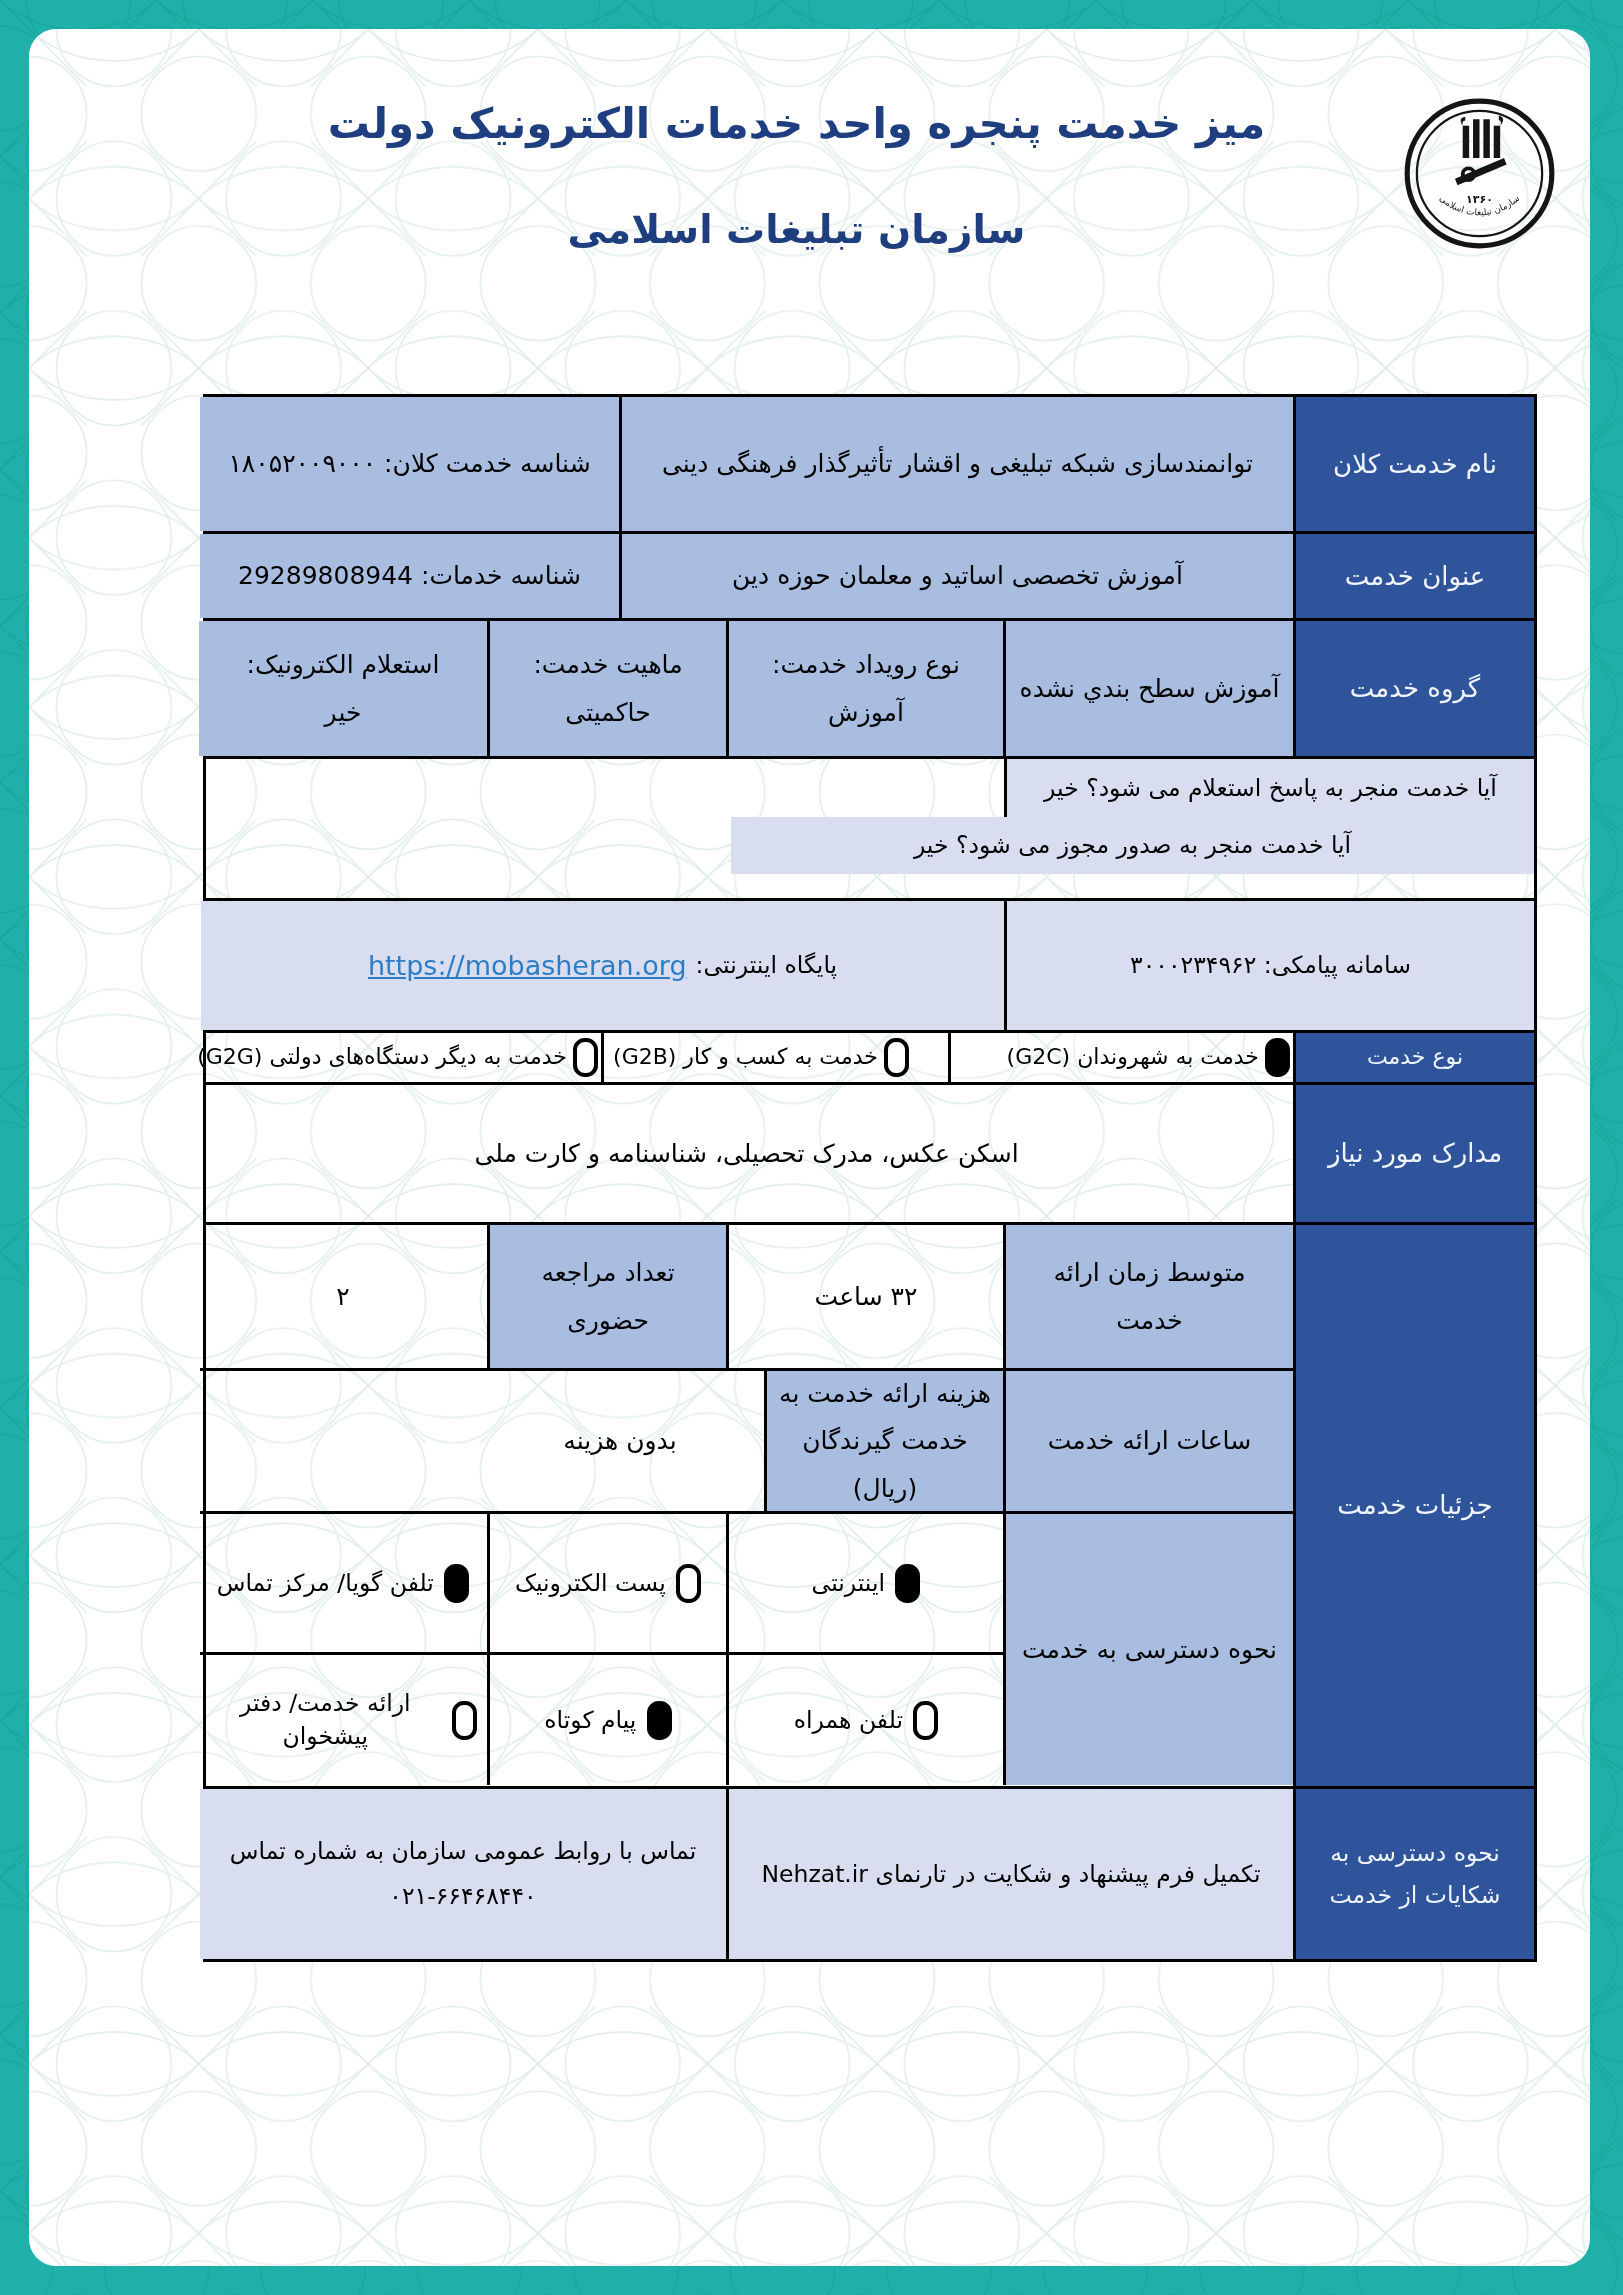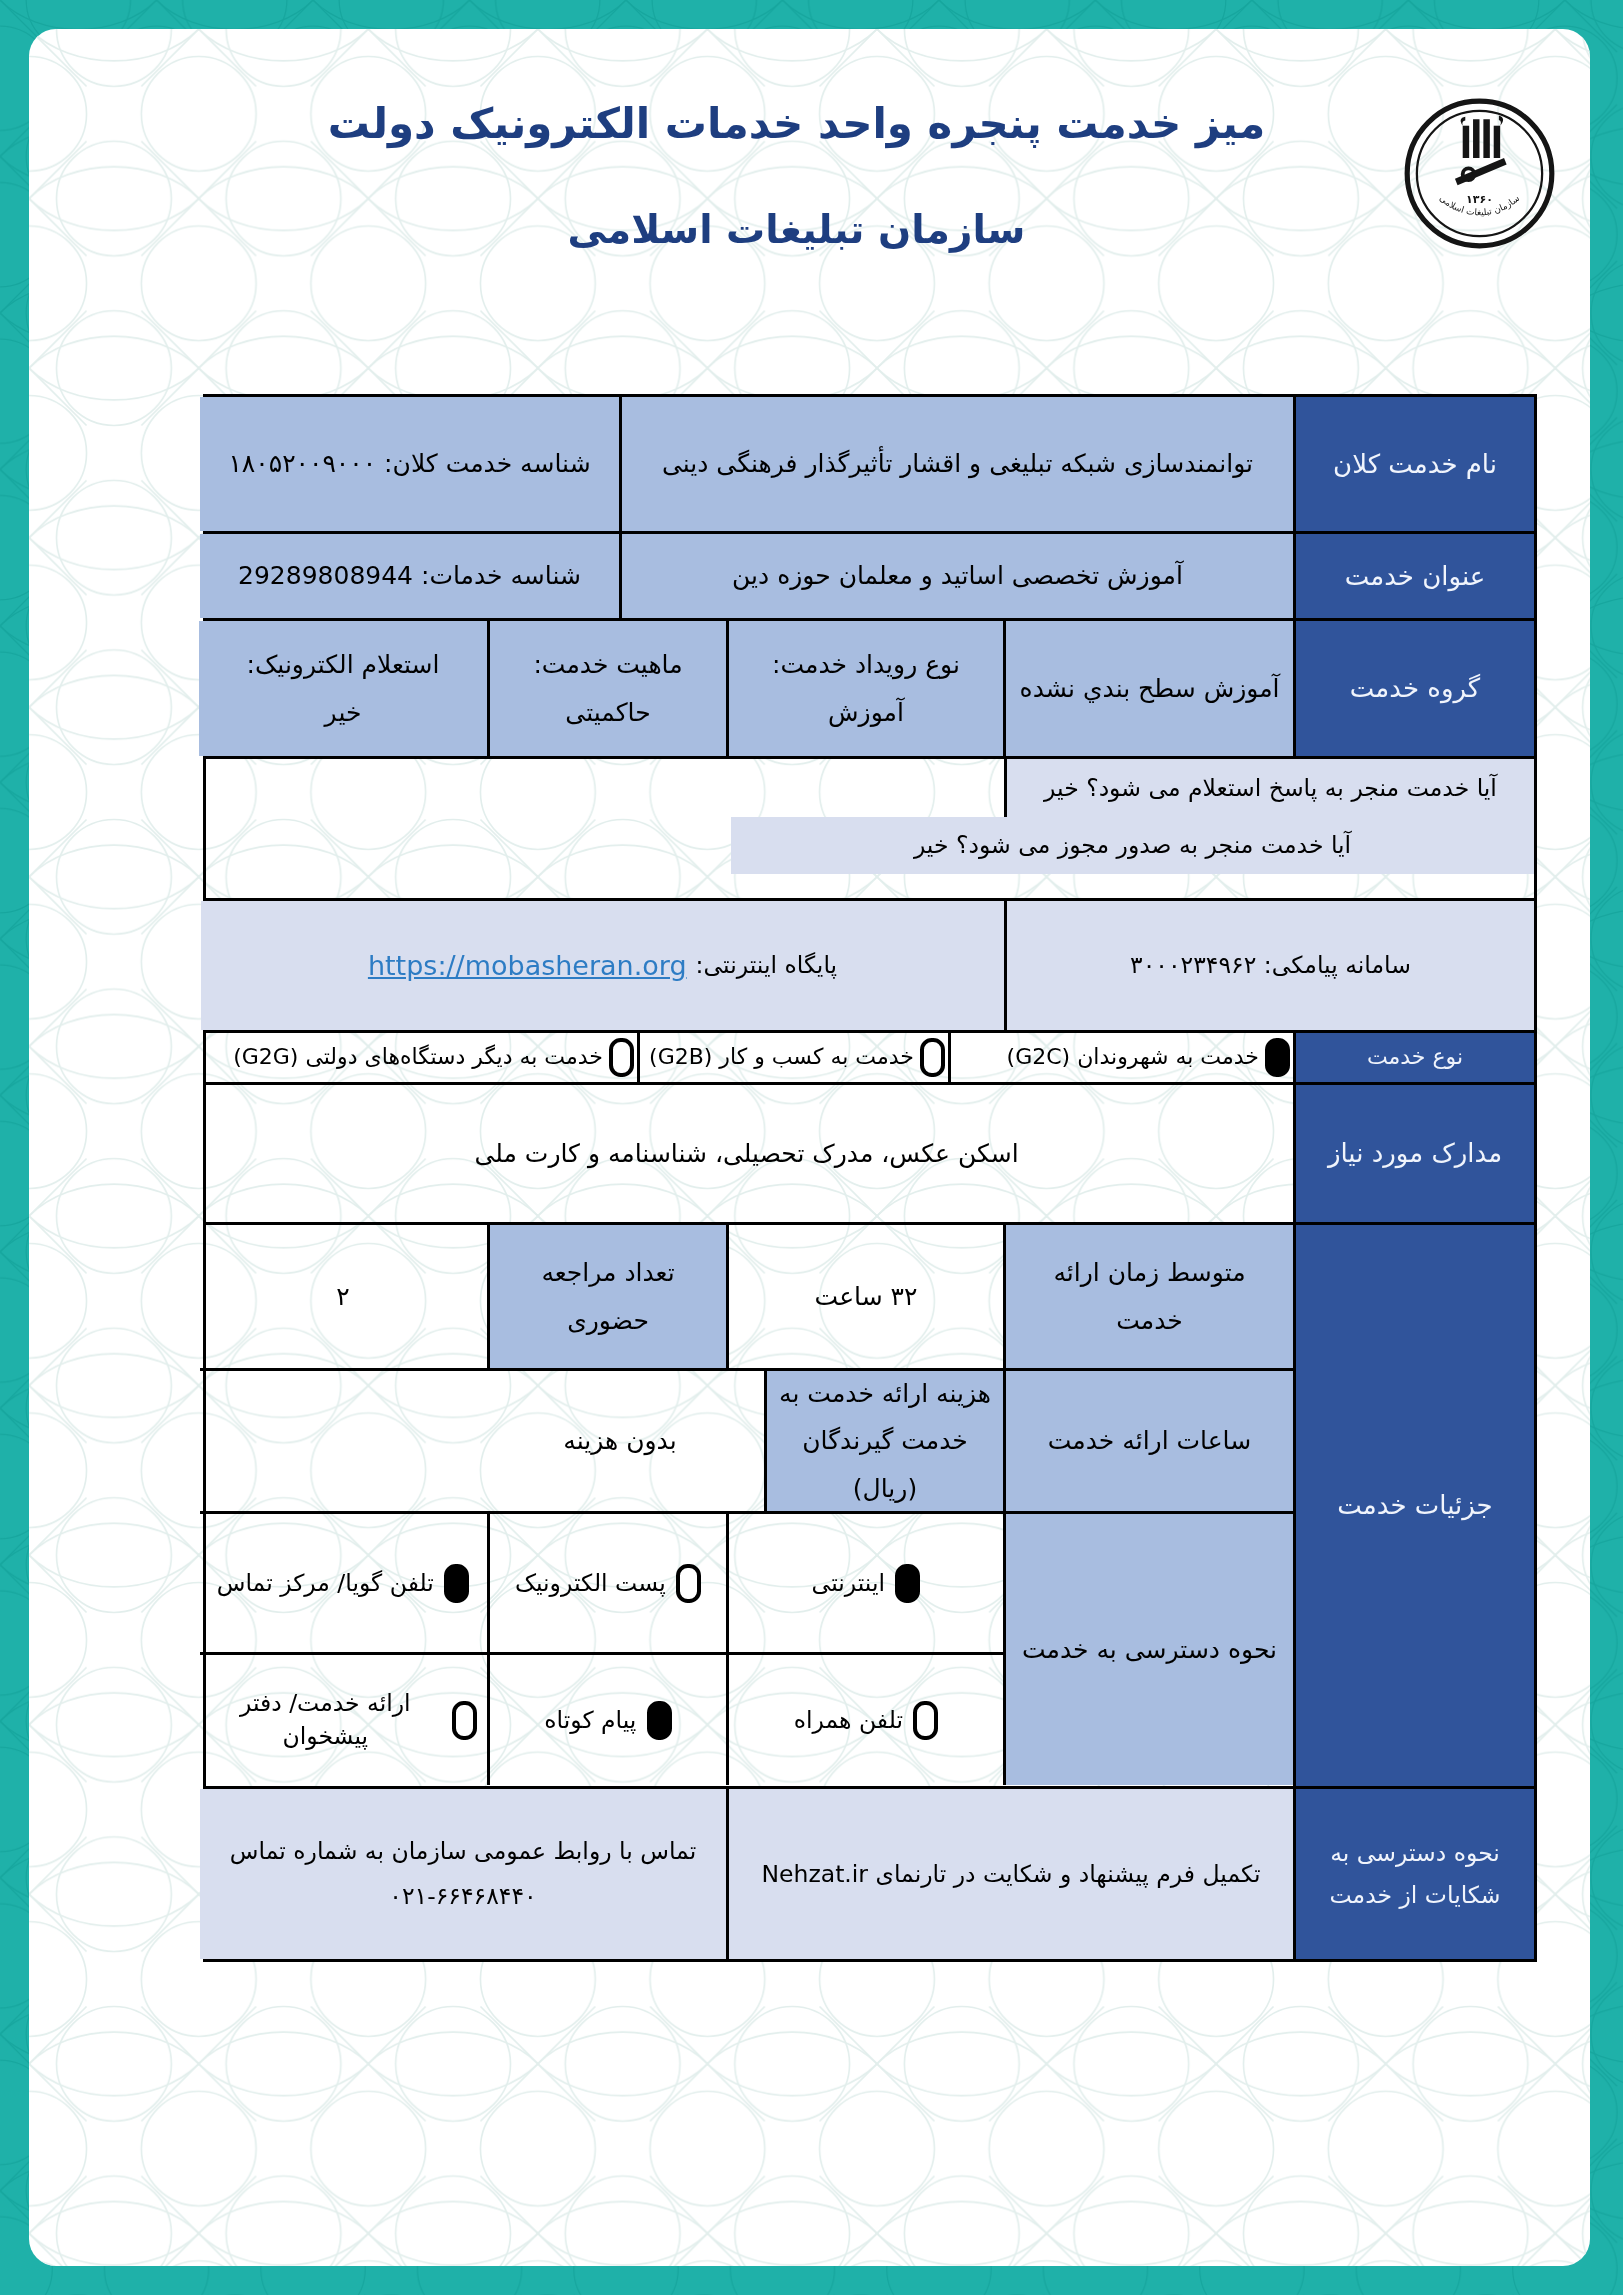--- a/index.html
+++ b/index.html
@@ -32,21 +32,21 @@
   .lb{background:#A8BDE0;}
   .ll{background:#D8DEEF;}
   .wh{background:transparent;}
   .row-line{display:flex;flex-direction:row;align-items:center;gap:9px;}
 
   
   .wH{width:241px;flex:none;}
   .w444{width:290px;flex:none;} .w425{width:277px;flex:none;} .w366{width:239px;flex:none;} .w441{width:288px;flex:none;margin-left:12px;}
   .w643{width:419px;flex:none;} .w1033{width:674px;flex:none;}
   .w813{width:530px;flex:none;} .w1232{width:803px;flex:none;}
-  .w529{width:345px;flex:none;} .w477{width:311px;flex:none;} .w670{width:437px;flex:none;}
+  .w529{width:345px;flex:none;margin-left:36px;} .w477{width:311px;flex:none;} .w670{width:437px;flex:none;}
   .w1676{width:1093px;flex:none;}
   .w869{width:567px;flex:none;} .w807{width:526px;flex:none;}
 
   
   .r1{height:134px;} .r2{height:87px;} .r3{height:138px;} .r4{height:142px;flex-direction:column;} .r5{height:132px;}
   .r6{height:52px;} .r7{height:140px;} .r12{height:173px;}
   .seccol{display:flex;flex-direction:column;width:1093px;flex:none;}
   .sub{display:flex;width:100%;}
   .seccol > .sub:not(:first-child), .minicol > .sub:not(:first-child){border-top:3.3px solid #000;}
   .s8{height:143px;} .s9{height:143px;} .s10{height:140px;} .s11{height:134px;}

